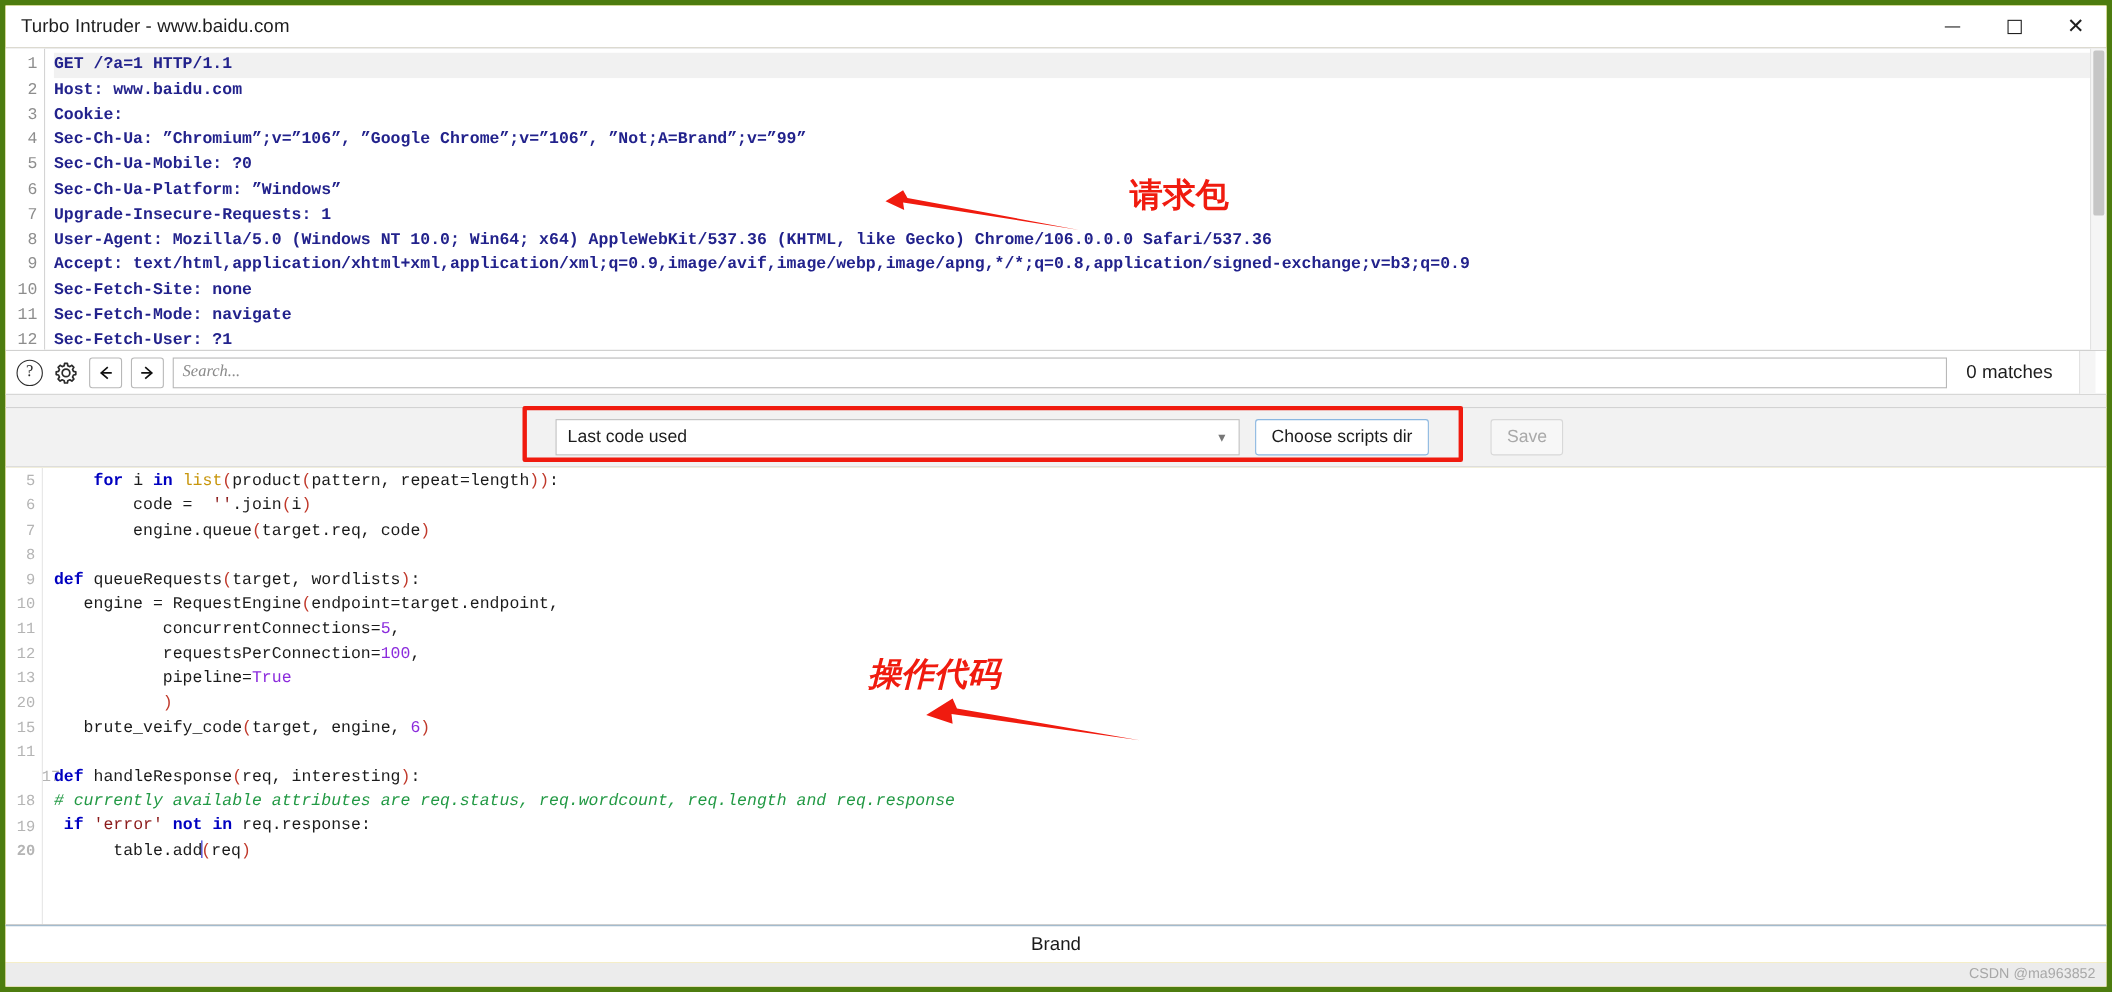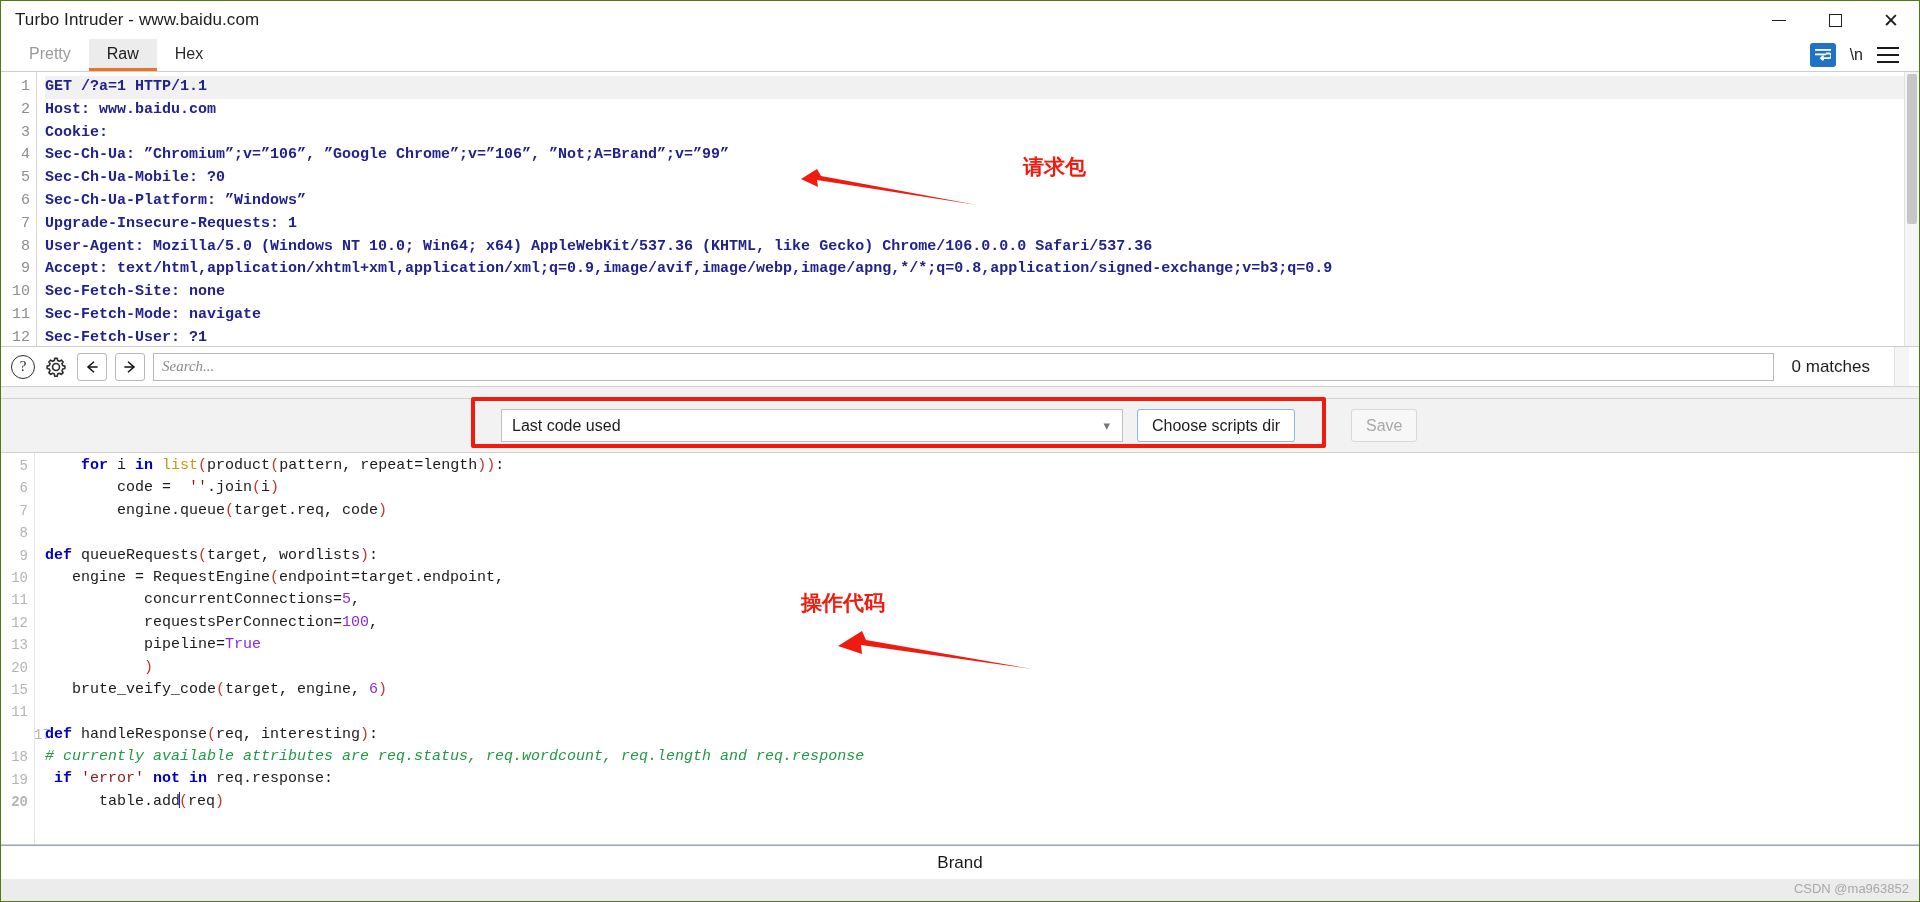--- a/index.html
+++ b/index.html
@@ -9,21 +9,21 @@
     width: 1920px; height: 902px;
     overflow: hidden;
     background: #ffffff;
     font-family: "Liberation Sans", sans-serif;
   }
 
   #app {
     position: relative;
     width: 1920px; height: 902px;
     background: #fde047;
-    border: 1px solid #4d7c0f;
+    border: 5px solid #4d7c0f;
     display: flex;
     flex-direction: column;
   }
 
   
   .titlebar {
     height: 38px;
     min-height: 38px;
     display: flex;
     align-items: center;
@@ -348,28 +348,28 @@
     position: absolute;
     right: 10px; top: 2px;
     font-size: 13px;
     color: #a8a8a8;
   }
 
   
   .annot {
     position: absolute;
     color: #f01b0f;
-    font-size: 21px;
+    font-size: 30px;
     font-weight: bold;
     font-family: "DejaVu Sans", sans-serif;
     pointer-events: none;
     white-space: nowrap;
   }
   .annot1 { left: 1022px; top: 152px; }
-  .annot2 { left: 800px; top: 588px; }
+  .annot2 { left: 784px; top: 588px; font-style: italic; }
   .arrowsvg { position: absolute; pointer-events: none; }
 </style>
 </head>
 <body>
 
 <div id="app">
 
   <div class="titlebar">
     <div class="title">Turbo Intruder - www.baidu.com</div>
     <div class="wincontrols">
@@ -378,42 +378,20 @@
       </div>
       <div class="wc">
         <span class="glyph-max"></span>
       </div>
       <div class="wc">
         <span class="glyph-close">✕</span>
       </div>
     </div>
   </div>
 
-  <div class="tabsrow">
-    <div class="tab">Pretty</div>
-    <div class="tab active">Raw</div>
-    <div class="tab inactive2">Hex</div>
-
-    <div class="tabtools">
-      <div class="wrapicon">
-        <svg width="16" height="14" viewBox="0 0 16 14" aria-hidden="true">
-          <rect x="0" y="1" width="16" height="1.8" fill="#ffffff"></rect>
-          <rect x="0" y="5.5" width="11" height="1.8" fill="#ffffff"></rect>
-          <path d="M11 5.5 h3 a2.3 2.3 0 0 1 0 4.6 h-7" stroke="#ffffff" stroke-width="1.8" fill="none"></path>
-          <path d="M8.5 7.6 L6 10.1 L8.5 12.2" stroke="#ffffff" stroke-width="1.8" fill="none"></path>
-        </svg>
-      </div>
-      <div class="nlglyph">\n</div>
-      <div class="hamburger">
-        <span></span>
-          <span></span>
-          <span></span>
-      </div>
-    </div>
-  </div>
 
   <div class="reqpanel">
     <div class="gutter" id="req-gutter">
         <span class="ln" style="display: block;">1</span>
         <span class="ln" style="display: block;">2</span>
         <span class="ln" style="display: block;">3</span>
         <span class="ln" style="display: block;">4</span>
         <span class="ln" style="display: block;">5</span>
         <span class="ln" style="display: block;">6</span>
         <span class="ln" style="display: block;">7</span>

